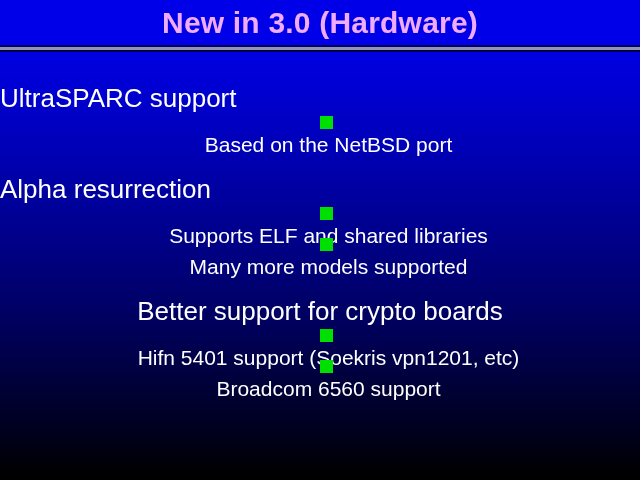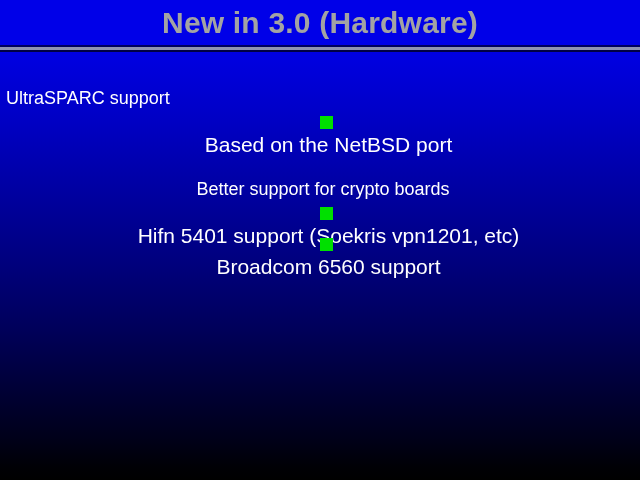--- a/index.html
+++ b/index.html
@@ -21,21 +21,21 @@
     position: absolute;
     left: 0; top: 0;
     width: 640px;
     height: 45px;
     background: #0000e8;
     display: flex;
     align-items: center;
     justify-content: center;
   }
   #title {
-    color: #a3a3a3;
+    color: #f0abfc;
     font-size: 30px;
     font-weight: bold;
     letter-spacing: 0.2px;
     line-height: 30px;
     white-space: nowrap;
     margin-top: 0;
   }
 
   
   .rule {
@@ -69,23 +69,22 @@
     position: absolute;
     left: 0; top: 0;
     width: 640px;
   }
 
   .group { margin-bottom: 29px; }
   .group:last-child { margin-bottom: 0; text-align: center; }
 
   .lvl1 {
     color: #ffffff;
-    font-size: 18px;
+    font-size: 26px;
     line-height: 31px;
-    padding-left: 6px;
     white-space: nowrap;
   }
 
   .lvl2 {
     display: flex;
     align-items: center;
     padding-left: 17px;
     line-height: 31px;
     height: 31px;
     white-space: nowrap;
@@ -122,20 +121,31 @@
     <div id="content" style="top: 31px;">
 
       <div class="group">
         <div class="lvl1">UltraSPARC support</div>
         <div class="lvl2">
           <span class="bullet"></span>
           <span class="lvl2-text">Based on the NetBSD port</span>
         </div>
       </div>
 
+      <div class="group">
+        <div class="lvl1">Alpha resurrection</div>
+        <div class="lvl2">
+          <span class="bullet"></span>
+          <span class="lvl2-text">Supports ELF and shared libraries</span>
+        </div>
+        <div class="lvl2">
+          <span class="bullet"></span>
+          <span class="lvl2-text">Many more models supported</span>
+        </div>
+      </div>
 
       <div class="group">
         <div class="lvl1">Better support for crypto boards</div>
         <div class="lvl2">
           <span class="bullet"></span>
           <span class="lvl2-text">Hifn 5401 support (Soekris vpn1201, etc)</span>
         </div>
         <div class="lvl2">
           <span class="bullet"></span>
           <span class="lvl2-text">Broadcom 6560 support</span>

